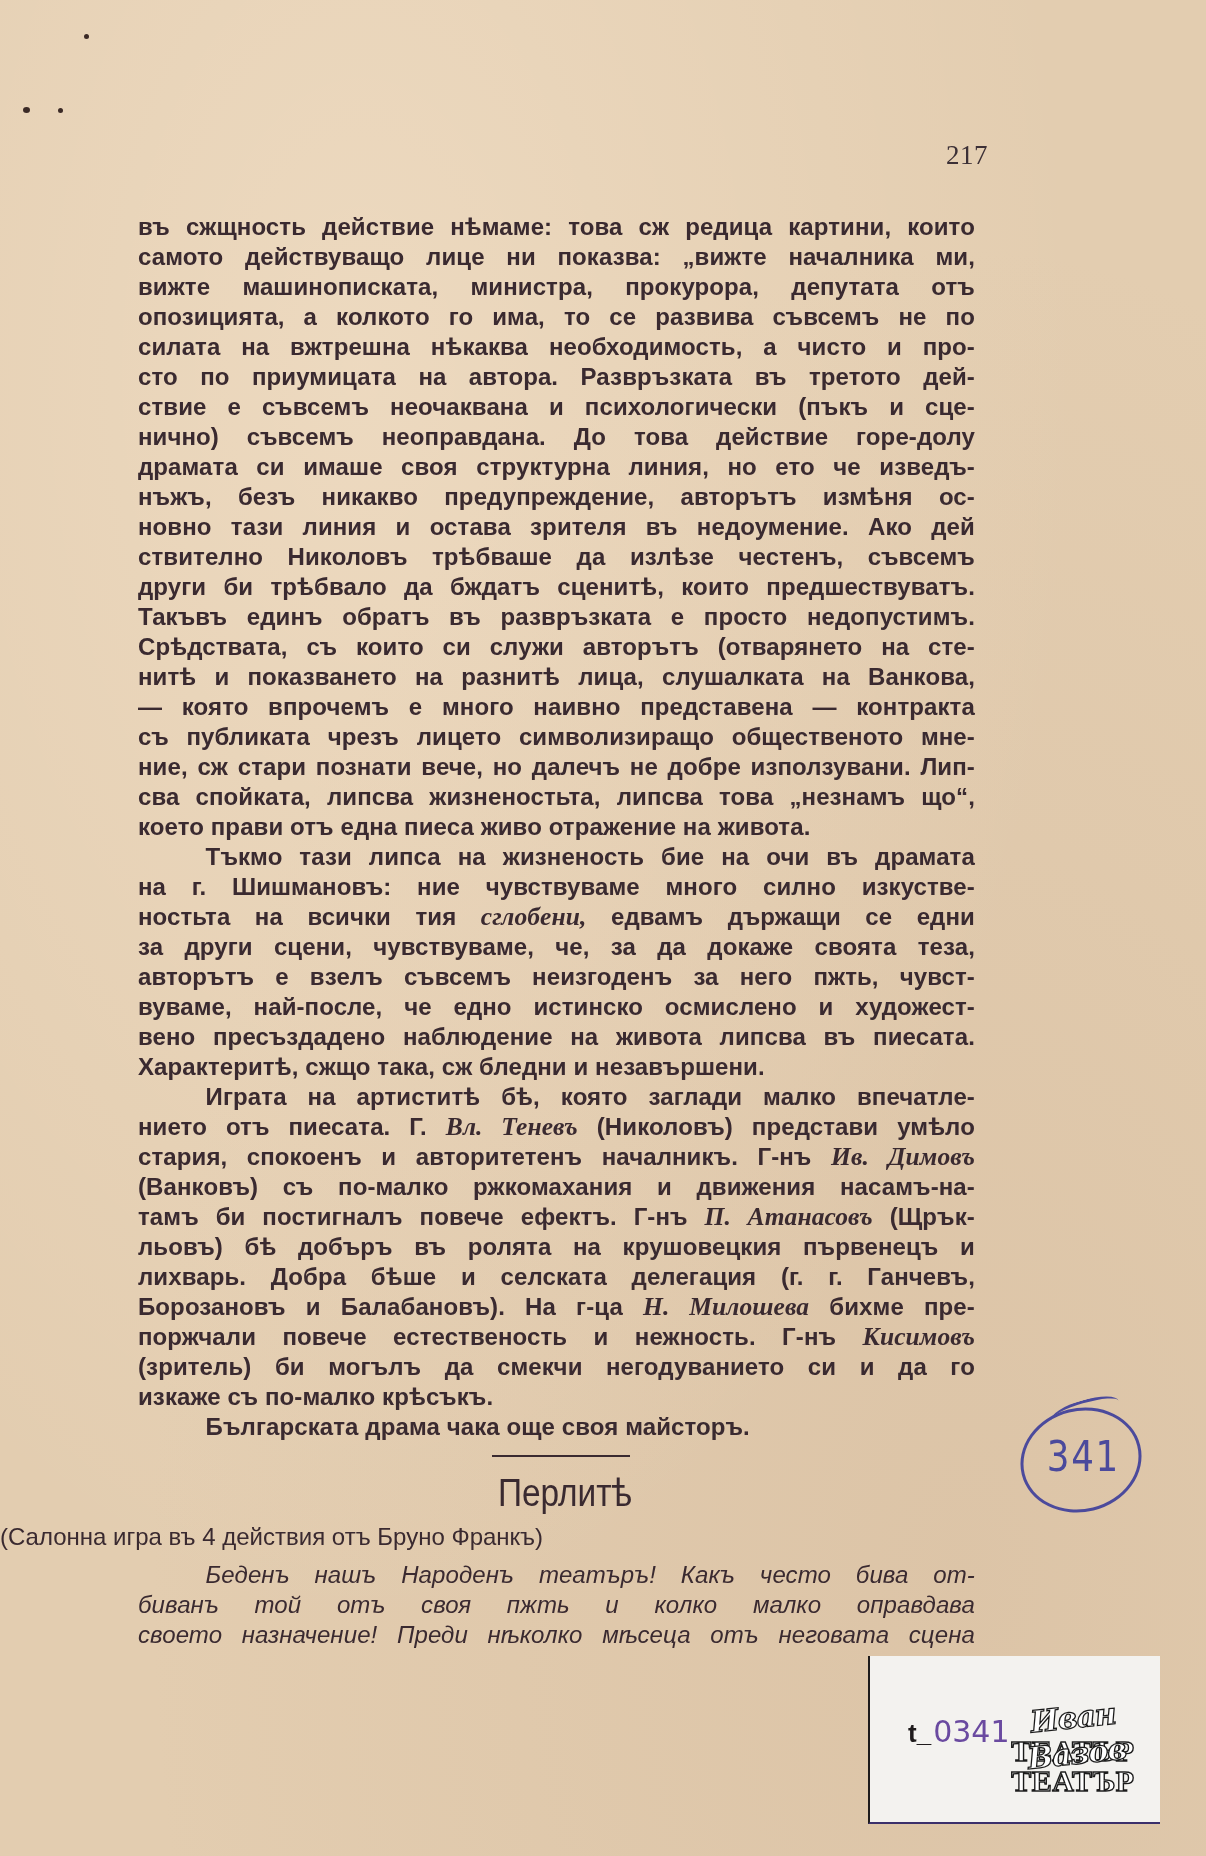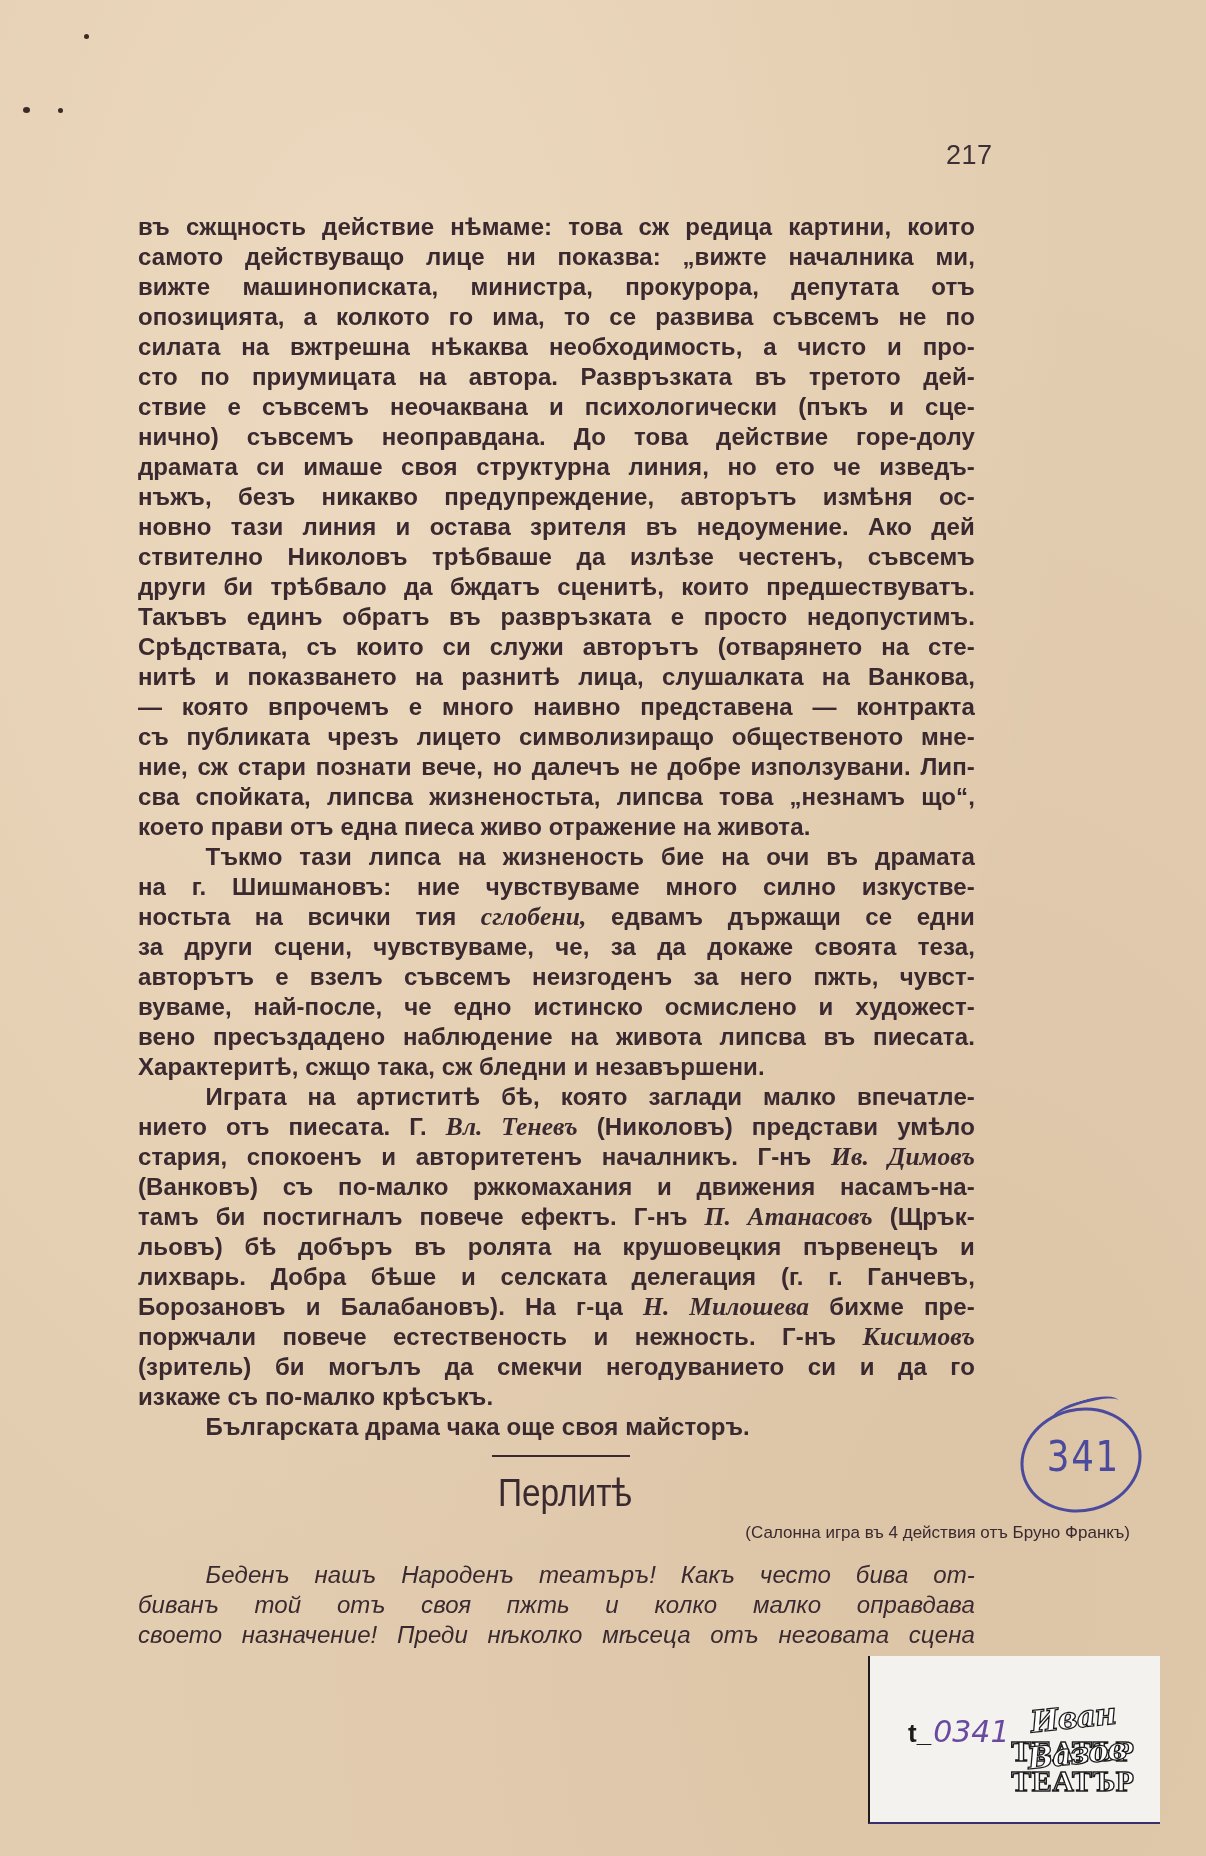--- a/index.html
+++ b/index.html
@@ -20,21 +20,21 @@
     }
     .speck {
       position: absolute;
       border-radius: 50%;
       background: #3b2a26;
     }
     .page-number {
       position: absolute;
       top: 140px;
       left: 946px;
-      font-family: Liberation Sans, sans-serif;
+      font-family: Liberation Serif, serif;
       font-size: 27px;
       color: #3c3036;
       letter-spacing: 0.5px;
     }
     .text-block {
       position: absolute;
       top: 212px;
       left: 138px;
       width: 854px;
       font-weight: bold;
@@ -81,22 +81,22 @@
       font-size: 38px;
       color: #3a2a30;
       transform: scaleX(0.88);
       transform-origin: center;
     }
     .section-subtitle {
       position: absolute;
       top: 1523px;
       left: 0;
       width: 1130px;
-      text-align: right;
-      font-size: 17px;
+      text-align: left;
+      font-size: 24px;
       color: #3a2a30;
     }
     .text-block-2 {
       position: absolute;
       top: 1560px;
       left: 138px;
       width: 854px;
       font-style: italic;
     }
     .circled-number {
@@ -145,21 +145,20 @@
       position: absolute;
       top: 58px;
       left: 38px;
       font-size: 26px;
       color: #1f1b1c;
       font-weight: bold;
     }
     .archive-code .hand {
       font-family: "DejaVu Sans", sans-serif;
       font-weight: normal;
-      font-style: italic;
       color: #6a4aa0;
       font-size: 30px;
       margin-left: 2px;
     }
     .logo {
       position: absolute;
       top: 44px;
       left: 120px;
       width: 166px;
       text-align: center;

